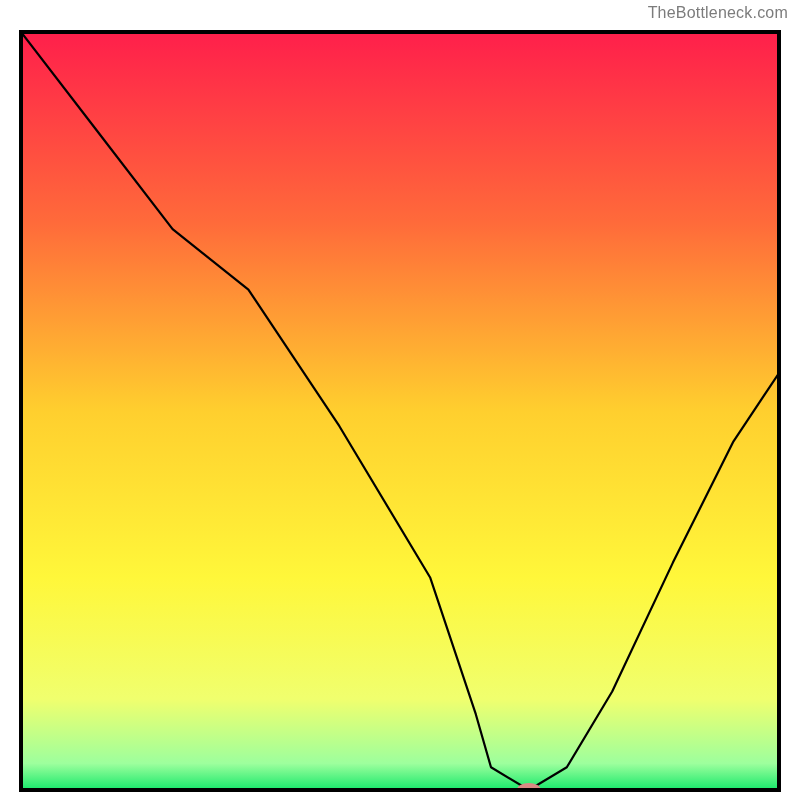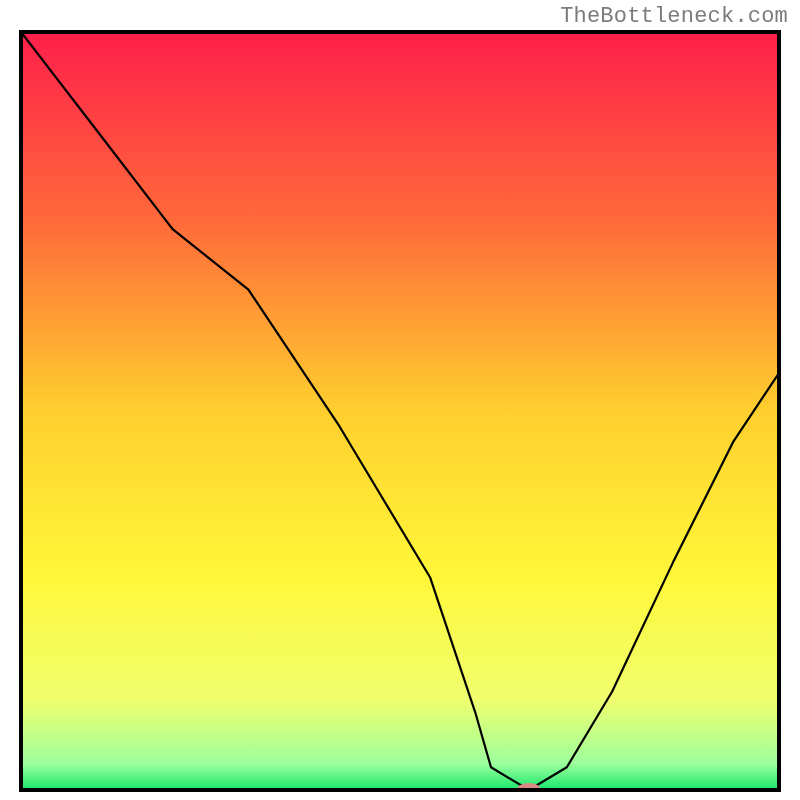--- a/index.html
+++ b/index.html
@@ -14,25 +14,24 @@
   .stage {
     position: relative;
     width: 800px;
     height: 800px;
   }
   .watermark {
     position: absolute;
     top: 4px;
     right: 12px;
     color: #7c7c7c;
-    font-size: 22px;
+    font-size: 16px;
     font-weight: 500;
     letter-spacing: 0.2px;
     user-select: none;
-    font-family: Liberation Mono, monospace;
   }
   svg {
     position: absolute;
     left: 0;
     top: 0;
   }
 </style>
 </head>
 <body>
 

